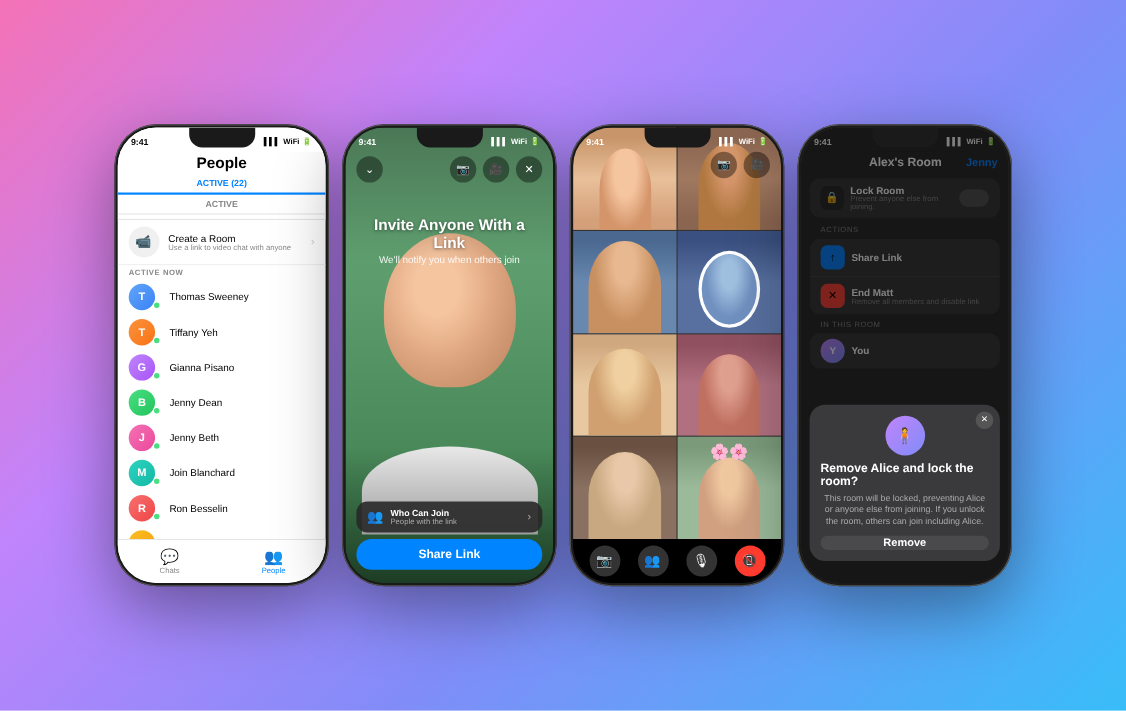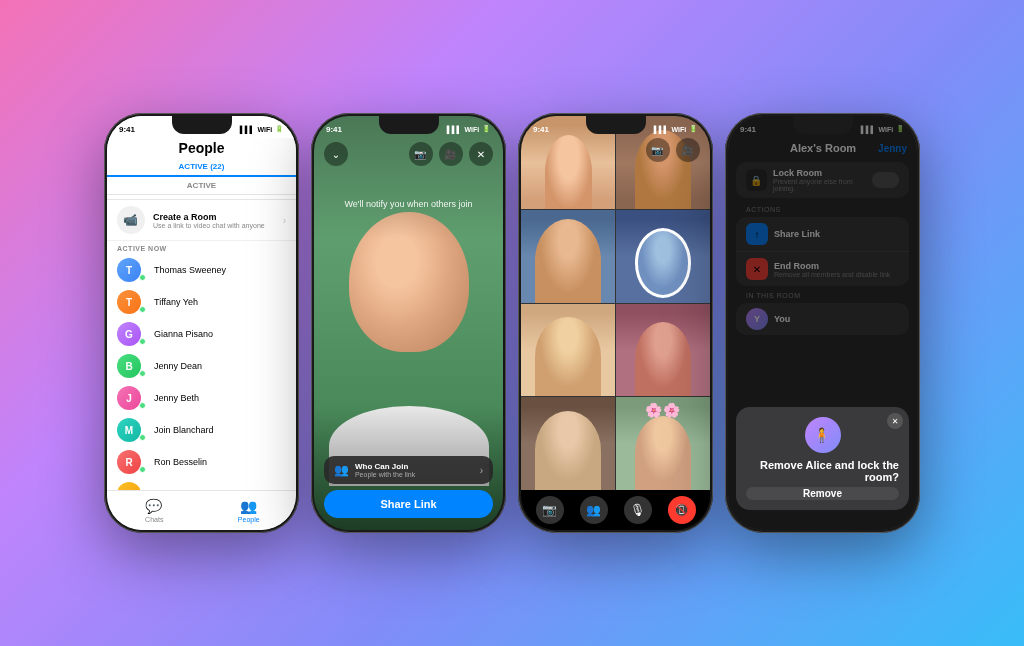--- a/index.html
+++ b/index.html
@@ -121,21 +121,21 @@
       background: #f0f0f0;
       border-radius: 50%;
       display: flex;
       align-items: center;
       justify-content: center;
       font-size: 12px;
     }
 
     .create-room-text .title {
       font-size: 9px;
-      font-weight: 700;
+      font-weight: 400;
       color: #000;
     }
 
     .create-room-text .subtitle {
       font-size: 7px;
       color: #888;
     }
 
     .create-room-row .chevron {
       margin-left: auto;
@@ -611,21 +611,21 @@
       display: flex;
       align-items: center;
       justify-content: center;
       font-size: 14px;
     }
 
     .modal-title {
       font-size: 11px;
       font-weight: 700;
       color: #fff;
-      text-align: right;
+      text-align: left;
       margin-bottom: 4px;
     }
 
     .modal-desc {
       font-size: 8px;
       color: #aaa;
       text-align: center;
       margin-bottom: 8px;
       line-height: 1.3;
     }
@@ -753,20 +753,21 @@
     </div>
     <div class="phone2-top-bar">
       <div class="back-btn">⌄</div>
       <div class="top-actions">
         <div class="action-btn">📷</div>
         <div class="action-btn">🎥</div>
         <div class="action-btn">✕</div>
       </div>
     </div>
     <div class="invite-text-overlay">
+      <div class="invite-title">Invite Anyone With a Link</div>
       <div class="invite-subtitle">We'll notify you when others join</div>
     </div>
     <div class="phone2-bottom">
       <div class="who-can-join">
         <span class="who-icon">👥</span>
         <div class="who-text">
           <div class="wlabel">Who Can Join</div>
           <div class="wsub">People with the link</div>
         </div>
         <span class="who-chevron">›</span>
@@ -880,33 +881,34 @@
     <div class="action-rows-group">
       <div class="action-row-inner">
         <div class="action-icon blue-bg">↑</div>
         <div class="action-row-text">
           <div class="ar-title">Share Link</div>
         </div>
       </div>
       <div class="action-row-inner">
         <div class="action-icon red-bg">✕</div>
         <div class="action-row-text">
-          <div class="ar-title">End Room</div>
+          <div class="ar-title">End Matt</div>
           <div class="ar-sub">Remove all members and disable link</div>
         </div>
       </div>
     </div>
     <div class="in-room-label">IN THIS ROOM</div>
     <div class="in-room-person">
       <div class="in-room-avatar">Y</div>
       <div class="in-room-name">You</div>
     </div>
 
     <div class="modal-overlay">
       <div class="modal-card">
         <div class="modal-close">✕</div>
         <div class="modal-avatar">🧍</div>
         <div class="modal-title">Remove Alice and lock the room?</div>
+        <div class="modal-desc">This room will be locked, preventing Alice or anyone else from joining. If you unlock the room, others can join including Alice.</div>
         <div class="modal-remove-btn">Remove</div>
       </div>
     </div>
   </div>
 </div>
 
 </body></html>

